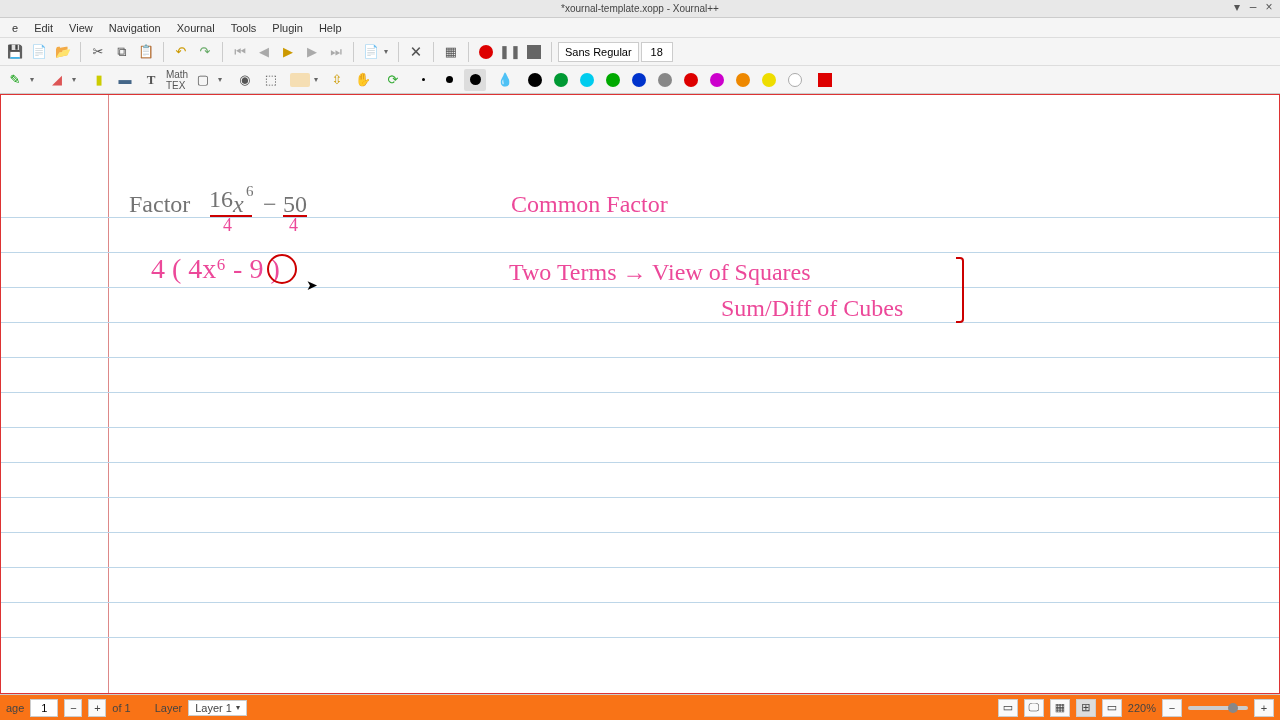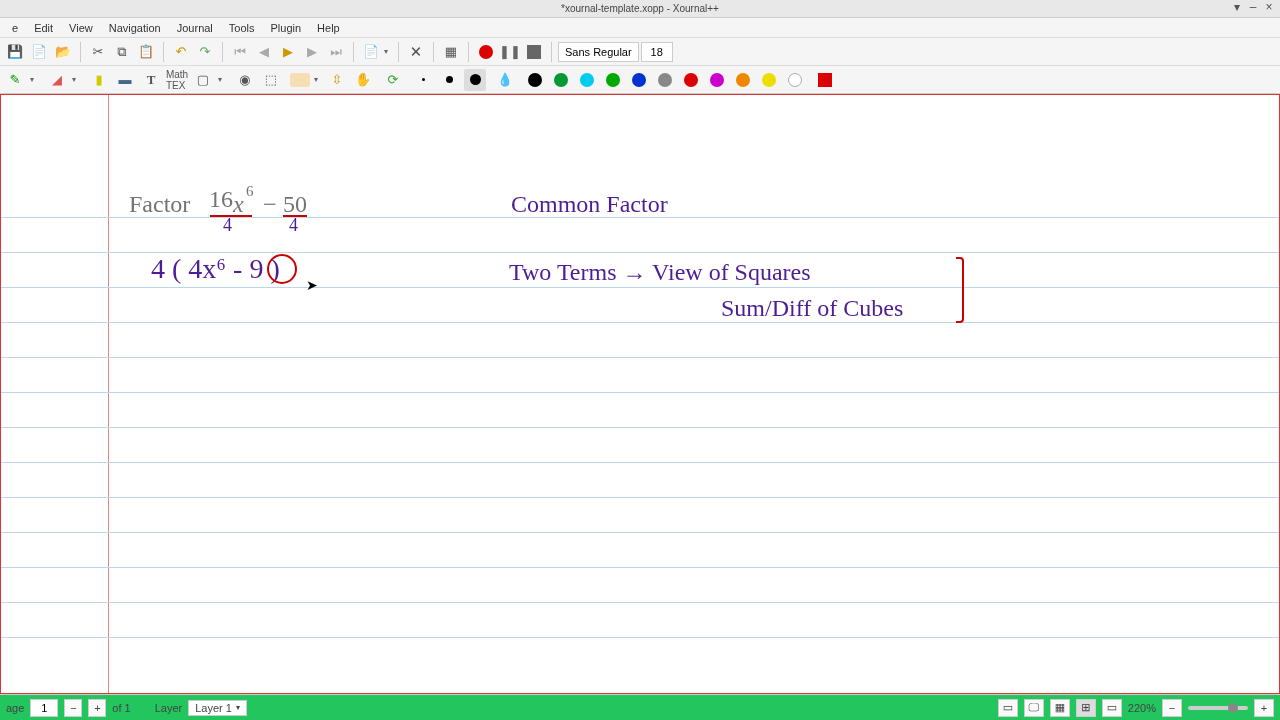--- a/index.html
+++ b/index.html
@@ -22,26 +22,26 @@
 .circ { width: 14px; height: 14px; border-radius: 50%; cursor: pointer; }
 .sq { width: 14px; height: 14px; cursor: pointer; }
 .drop { width: 8px; font-size: 8px; color: #666; cursor: pointer; }
 
 .canvas-area { flex: 1; background: #fff; position: relative; overflow: hidden; }
 .paper { position: absolute; left: 0; top: 0; right: 0; bottom: 0; border: 1px solid #d33; }
 .margin-line { position: absolute; left: 107px; top: 0; bottom: 0; width: 1px; background: #d88; }
 .hline { position: absolute; left: 0; right: 0; height: 1px; background: #bdd6e8; }
 
 .math-text { position: absolute; font-family: Georgia, 'Times New Roman', serif; color: #737373; font-size: 24px; }
-.hand { position: absolute; font-family: 'Comic Sans MS', cursive; color: #4c1d95; }
+.hand { position: absolute; font-family: 'Comic Sans MS', cursive; color: #ec4899; }
 .divline { position: absolute; height: 2px; background: #c00; }
 
 .cursor { position: absolute; font-size: 14px; color: #000; }
 
-.statusbar { height: 26px; background: #22c55e; border-top: 1px solid #ccc; display: flex; align-items: center; padding: 0 6px; font-size: 11px; color: #444; gap: 6px; }
+.statusbar { height: 26px; background: #f97316; border-top: 1px solid #ccc; display: flex; align-items: center; padding: 0 6px; font-size: 11px; color: #444; gap: 6px; }
 .statusbar .pagein { width: 28px; height: 18px; border: 1px solid #ccc; text-align: center; font-size: 11px; }
 .statusbar .stepbtn { width: 18px; height: 18px; border: 1px solid #ccc; display: inline-flex; align-items: center; justify-content: center; cursor: pointer; background: #fafafa; }
 .statusbar .right { margin-left: auto; display: flex; align-items: center; gap: 6px; }
 .statusbar .sbtn { width: 20px; height: 18px; border: 1px solid #ccc; display: inline-flex; align-items: center; justify-content: center; background: #fafafa; cursor: pointer; }
 .slider { width: 60px; height: 4px; background: #ccc; position: relative; border-radius: 2px; }
 .slider .thumb { position: absolute; width: 10px; height: 10px; background: #888; border-radius: 50%; top: -3px; left: 40px; }
 .layerbox { border: 1px solid #ccc; background: #fff; padding: 1px 6px; display: flex; align-items: center; gap: 4px; }
 
 .circle-ann { position: absolute; border: 2px solid #c00; border-radius: 50%; }
 .bracket { position: absolute; border-right: 2px solid #c00; border-top: 2px solid #c00; border-bottom: 2px solid #c00; border-radius: 0 4px 4px 0; }
@@ -56,21 +56,21 @@
     <span>–</span>
     <span>×</span>
   </div>
 </div>
 
 <div class="menubar">
   <span class="item">e</span>
   <span class="item">Edit</span>
   <span class="item">View</span>
   <span class="item">Navigation</span>
-  <span class="item">Journal</span>
+  <span class="item">Xournal</span>
   <span class="item">Tools</span>
   <span class="item">Plugin</span>
   <span class="item">Help</span>
 </div>
 
 <div class="toolbar">
   <span class="tbtn">💾</span>
   <span class="tbtn">📄</span>
   <span class="tbtn">📂</span>
   <span class="sep"></span>

